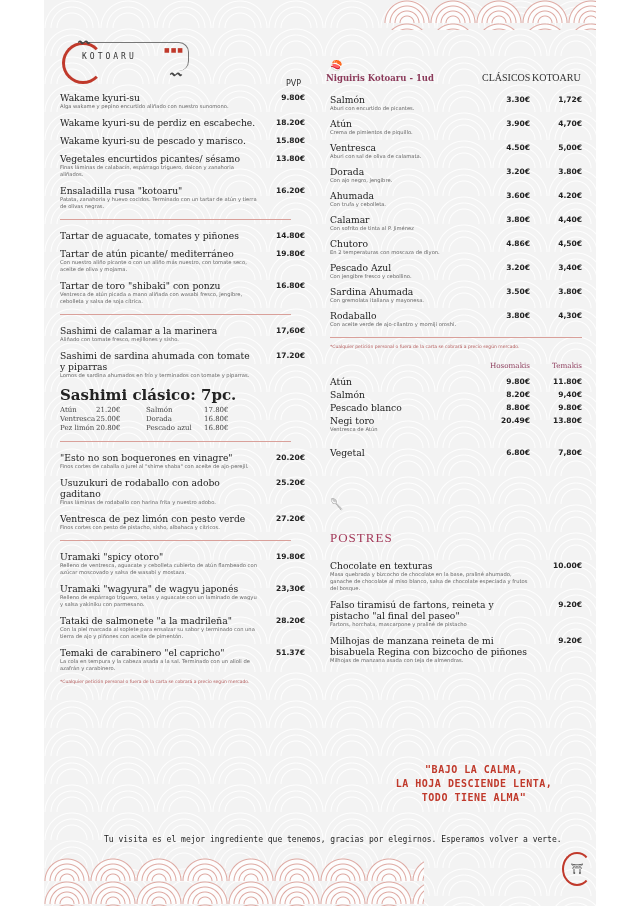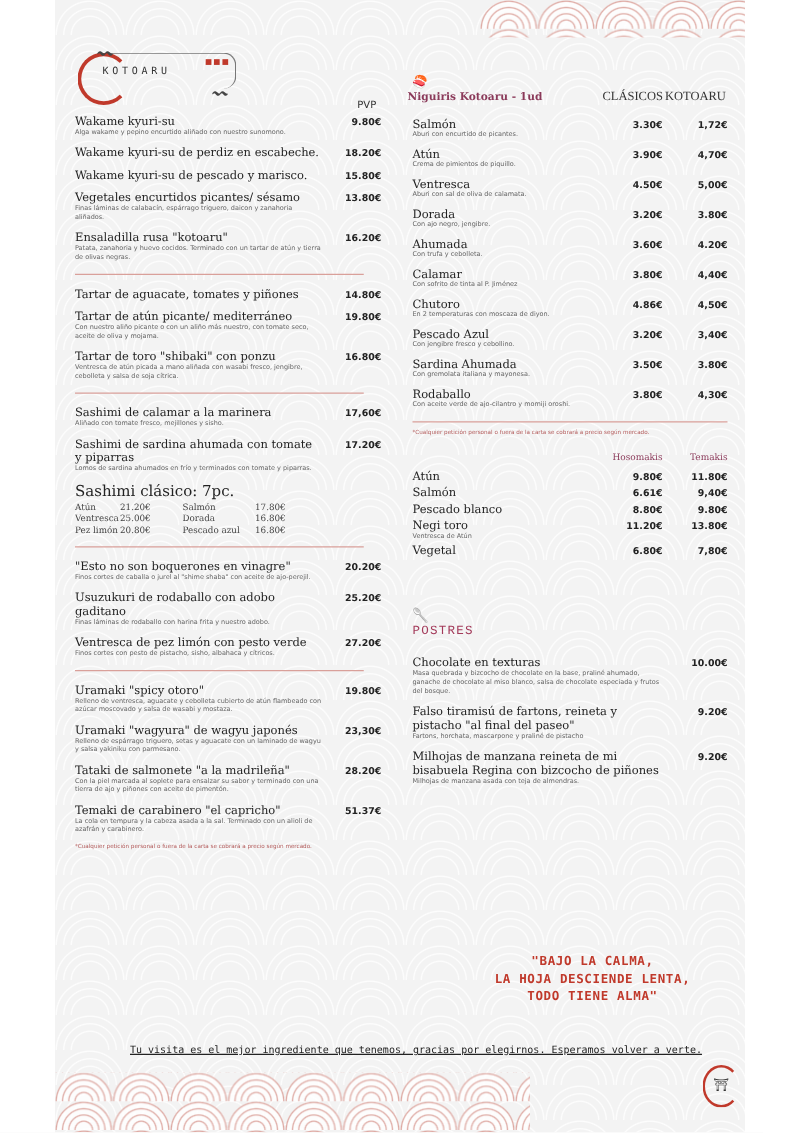--- a/index.html
+++ b/index.html
@@ -34,45 +34,45 @@
   .left-col { left: 16px; top: 79px; width: 245px; }
   .right-col { left: 272px; top: 60px; width: 266px; }
 
   .colhead { font-family: "DejaVu Sans", sans-serif; font-size: 8px; color: #333; }
   .item { position: relative; margin-bottom: 7px; }
   .item-name { font-size: 9.2px; color: #222; line-height: 11px; padding-right: 48px; }
   .item-desc { font-family: "DejaVu Sans", sans-serif; font-size: 5.2px; color: #666; line-height: 7px; padding-right: 48px; }
   .item-price { position: absolute; right: 0; top: 1px; font-family: "DejaVu Sans", sans-serif; font-weight: bold; font-size: 7.5px; color: #222; }
   .sep { height: 1px; background: #d9a09a; margin: 9px 14px 10px 0; }
 
-  .sashimi-title { font-size: 12px; color: #222; margin: 6px 0 2px 0; }
+  .sashimi-title { font-size: 15px; color: #222; margin: 6px 0 2px 0; font-weight: bold; }
   .sashimi-grid { display: grid; grid-template-columns: 36px 50px 58px 40px; font-size: 7px; color: #444; row-gap: 1px; }
   .sashimi-grid span { white-space: nowrap; }
 
   .note { font-family: "DejaVu Sans", sans-serif; font-size: 4.5px; color: #b35a5a; margin-top: 6px; }
 
   .nig-icons { font-size: 10px; color: #555; margin-left: 14px; height: 12px; }
   .nig-head { display: flex; align-items: baseline; height: 16px; }
   .nig-title { font-size: 8.5px; color: #8b3a5a; margin-left: 10px; flex: 1; font-weight: bold; }
   .nig-c1, .nig-c2 { font-family: Liberation Serif, serif; font-size: 10px; color: #333; width: 50px; text-align: left; }
   .nig-row { position: relative; margin-left: 14px; margin-bottom: 6px; }
   .nig-name { font-size: 9.2px; color: #222; line-height: 11px; }
   .nig-desc { font-family: "DejaVu Sans", sans-serif; font-size: 5.2px; color: #666; line-height: 7px; width: 150px; }
   .nig-p1, .nig-p2 { position: absolute; top: 1px; font-family: "DejaVu Sans", sans-serif; font-weight: bold; font-size: 7.5px; color: #222; width: 50px; text-align: right; }
   .nig-p1 { right: 52px; }
   .nig-p2 { right: 0; }
 
   .maki-head { display: flex; justify-content: flex-end; margin-top: 12px; margin-bottom: 6px; }
   .maki-head span { font-size: 7.2px; color: #8b3a5a; width: 52px; text-align: right; }
 
   .postres-icons { margin: 40px 0 0 14px; font-size: 11px; color: #555; height: 14px; }
-  .postres-title { margin-left: 14px; font-family: Liberation Mono, monospace; font-size: 10px; color: #a33a5a; letter-spacing: 1px; margin-top: 0; margin-bottom: 14px; }
+  .postres-title { margin-left: 14px; font-family: Liberation Serif, serif; font-size: 13px; color: #a33a5a; letter-spacing: 1px; margin-top: 18px; margin-bottom: 14px; }
 
   .quote { position: absolute; left: 330px; top: 763px; width: 200px; text-align: center; font-family: "DejaVu Sans Mono", monospace; font-size: 10px; line-height: 14px; color: #c0392b; font-weight: bold; letter-spacing: 0.5px; }
-  .footer { position: absolute; left: 60px; top: 835px; font-family: "DejaVu Sans Mono", monospace; font-size: 8px; color: #222; white-space: nowrap; text-decoration: underline; }
+  .footer { position: absolute; left: 60px; top: 835px; font-family: "DejaVu Sans Mono", monospace; font-size: 8px; color: #222; white-space: nowrap; }
   .stamp { position: absolute; left: 518px; top: 852px; width: 26px; height: 30px; border: 2px solid #c0392b; border-radius: 50%; border-right-color: transparent; font-size: 10px; color: #333; text-align: center; line-height: 30px; }
 </style>
 </head>
 <body>
 
 <div class="page">
   <div class="wave-top"></div>
   <div class="wave-bottom"></div>
 
   <div class="logo">
@@ -277,32 +277,32 @@
       <span>Temakis</span>
     </div>
     <div id="maki">
         <div class="nig-row" style="margin-bottom: 2px;">
           <div class="nig-name">Atún</div>
           <div class="nig-p1">9.80€</div>
           <div class="nig-p2">11.80€</div>
         </div>
         <div class="nig-row" style="margin-bottom: 2px;">
           <div class="nig-name">Salmón</div>
-          <div class="nig-p1">6.61€</div>
+          <div class="nig-p1">8.20€</div>
           <div class="nig-p2">9,40€</div>
         </div>
         <div class="nig-row" style="margin-bottom: 2px;">
           <div class="nig-name">Pescado blanco</div>
           <div class="nig-p1">8.80€</div>
           <div class="nig-p2">9.80€</div>
         </div>
-        <div class="nig-row" style="margin-bottom: 2px;">
+        <div class="nig-row" style="margin-bottom: 14px;">
           <div class="nig-name">Negi toro</div>
           <div class="nig-desc">Ventresca de Atún</div>
-          <div class="nig-p1">11.20€</div>
+          <div class="nig-p1">20.49€</div>
           <div class="nig-p2">13.80€</div>
         </div>
         <div class="nig-row" style="margin-bottom: 2px;">
           <div class="nig-name">Vegetal</div>
           <div class="nig-p1">6.80€</div>
           <div class="nig-p2">7,80€</div>
         </div>
       </div>
 
     <div class="postres-icons">🥄</div>

